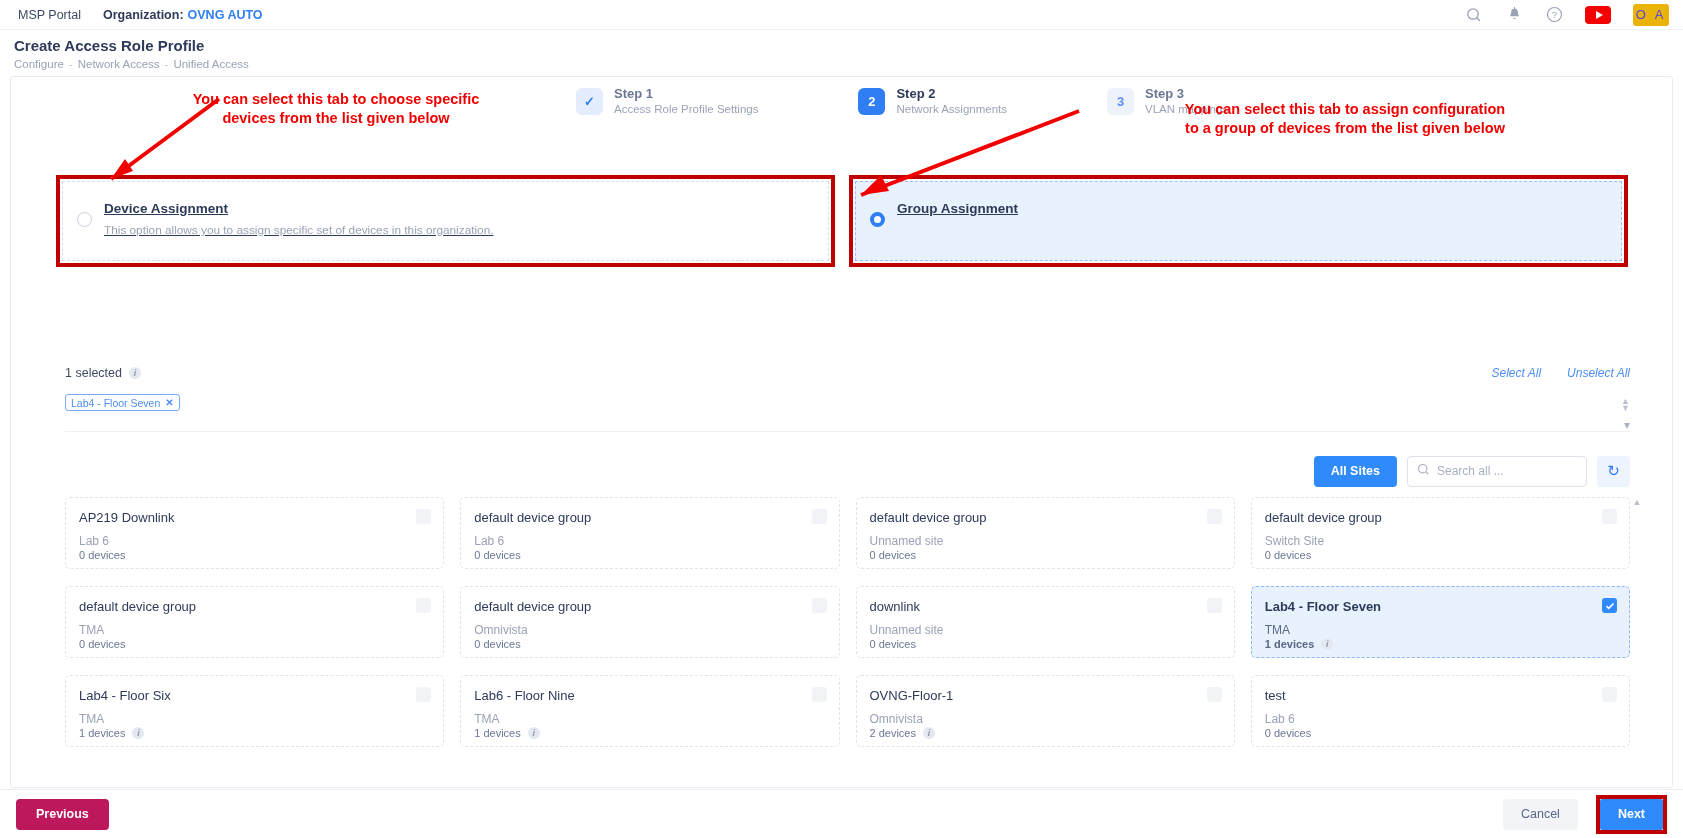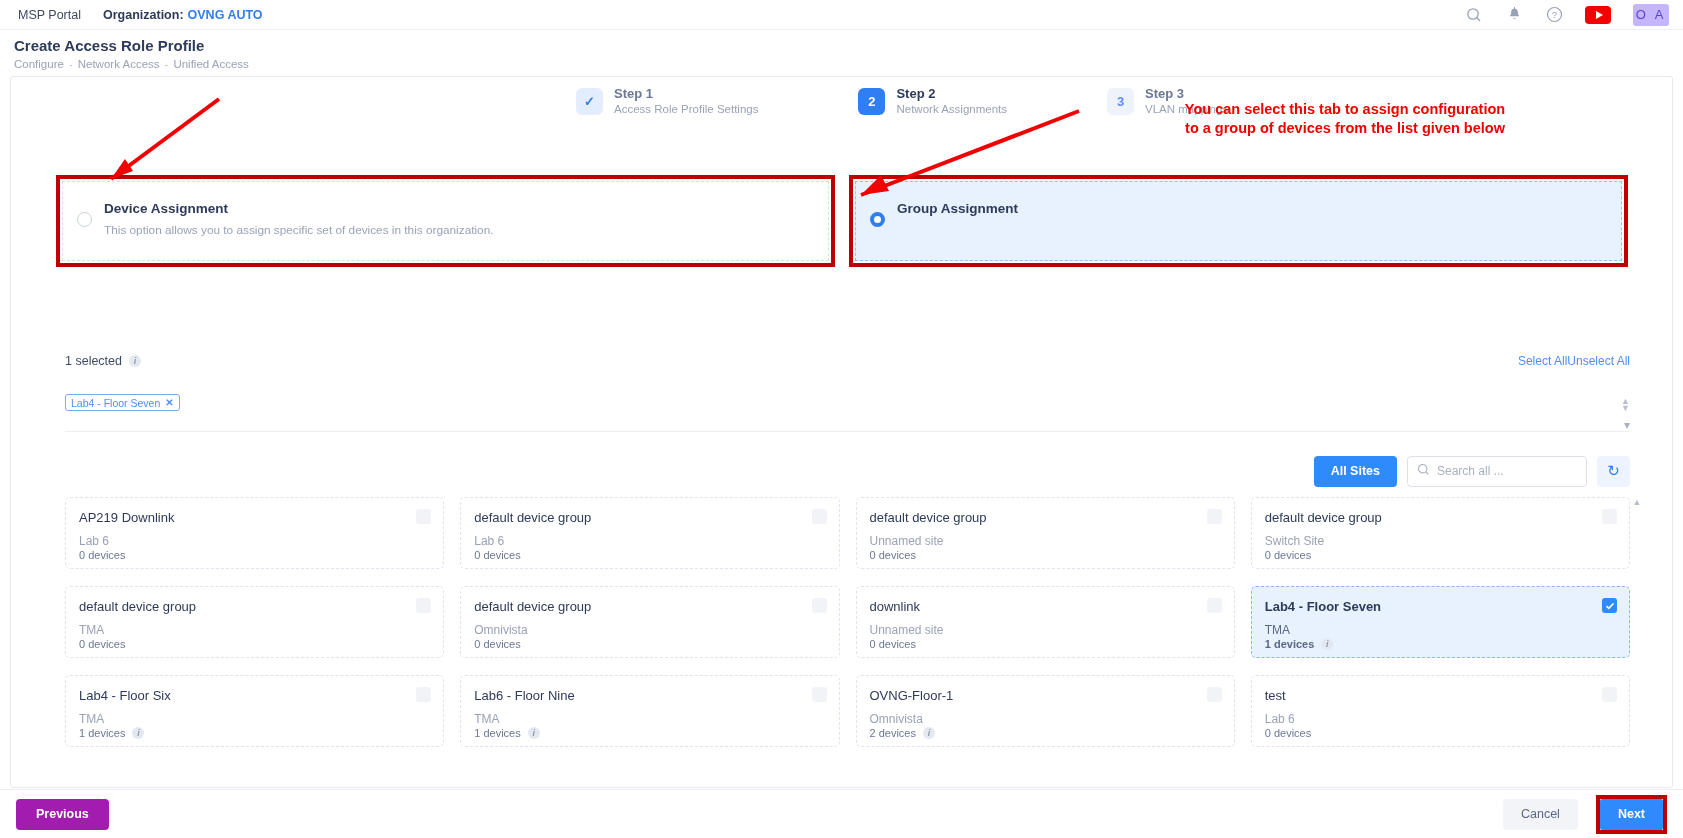--- a/index.html
+++ b/index.html
@@ -26,21 +26,21 @@
     margin-left: auto; display: flex; align-items: center; gap: 22px; padding-right: 14px;
   }
   .ticon { width: 18px; height: 18px; display: inline-flex; align-items: center; justify-content: center; color: #9aa2b6; }
   .ticon svg { display: block; }
   .yt-badge {
     width: 26px; height: 18px; background: #f40000; border-radius: 4px;
     display: inline-flex; align-items: center; justify-content: center;
   }
   .yt-badge .tri { width: 0; height: 0; border-left: 7px solid #fff; border-top: 4.5px solid transparent; border-bottom: 4.5px solid transparent; margin-left: 2px;}
   .avatar {
-    width: 36px; height: 22px; background: #c4b5fd; border-radius: 3px;
+    width: 36px; height: 22px; background: #eab308; border-radius: 3px;
     display: inline-flex; align-items: center; justify-content: center;
     font-size: 13px; letter-spacing: 3px; color: #5a45d6; font-weight: 500;
   }
 
   
   .page-head {
     position: absolute; top: 31px; left: 0; width: 1683px; height: 45px;
     padding: 6px 0 0 14px; background: #fff;
   }
   .page-title { font-size: 15px; font-weight: bold; color: #2e3a59; }
@@ -78,51 +78,51 @@
   }
   .anno-left  { top: 90px; left: 176px; width: 320px; }
   .anno-right { top: 100px; left: 1150px; width: 390px; }
   .arrow-svg { position: absolute; z-index: 41; pointer-events: none; }
 
   
   .options-row {
     position: absolute; top: 98px; left: 45px; width: 1575px; height: 92px; display: flex; gap: 14px;
   }
   .opt-outline {
-    border: 4px solid #c00000; padding: 2px; width: 779px; height: 92px;
+    border: 4px solid #c00000; padding: 2px; width: 779px; height: 92px; text-decoration: underline;
   }
   .opt-outline.right { border-style: solid; }
   .opt {
     width: 100%; height: 100%; display: flex; align-items: flex-start;
     padding: 18px 16px 0 14px; gap: 12px;
   }
   .opt-plain { border: 1px dashed #d9dee8; background: #fff; }
   .opt-selected { border: 1px dashed #9dbdf3; background: #e8f1fe; }
   .radio {
     width: 15px; height: 15px; border-radius: 50%; border: 1.5px solid #c8cfdb;
     background: #fff; flex: none; margin-top: 12px;
   }
   .radio.on {
     border: 4px solid #2f7ef4; background: #fff; box-shadow: inset 0 0 0 2px #fff;
   }
   .opt-title { font-size: 13.5px; font-weight: bold; color: #2e3a59; line-height: 18px; }
   .opt-desc { font-size: 11.8px; color: #9aa2b6; line-height: 16px; margin-top: 4px; max-width: 740px; }
 
   
   .selbar {
-    position: absolute; top: 273px; left: 54px; width: 1565px; height: 22px;
+    position: absolute; top: 285px; left: 54px; width: 1565px; height: 22px;
     display: flex; align-items: center;
   }
   .selbar .count { font-size: 12.5px; color: #3e4a63; font-weight: 500; }
   .info-dot {
     width: 12px; height: 12px; border-radius: 50%; background: #e4e8f0; color: #8e97ab;
     font-size: 9px; display: inline-flex; align-items: center; justify-content: center;
     margin-left: 7px; font-style: italic; font-weight: bold;
   }
-  .selbar .links { margin-left: auto; display: flex; gap: 0; }
+  .selbar .links { margin-left: auto; display: flex; gap: 26px; font-style: italic; }
   .link { font-size: 12px; color: #4f8ef5; cursor: pointer; }
 
   
   .chipbox {
     position: absolute; top: 313px; left: 54px; width: 1565px; height: 42px;
     border-bottom: 1px solid #eceff4; display: flex; align-items: flex-start; padding-top: 4px;
   }
   .chip {
     height: 17px; border: 1px solid #7aa8f5; border-radius: 3px; background: #fff;
     color: #4f8ef5; font-size: 10.5px; display: inline-flex; align-items: center;
@@ -195,21 +195,21 @@
   
   .footer {
     position: absolute; top: 789px; left: 0; width: 1683px; height: 49px;
     background: #fff; border-top: 1px solid #e9ecf2; display: flex; align-items: center;
     padding: 0 16px;
   }
   .btn {
     border: none; border-radius: 4px; font-size: 12.5px; cursor: pointer;
     font-family: "Liberation Sans", sans-serif;
   }
-  .btn-prev { background: #a21caf; color: #fff; font-weight: bold; height: 31px; padding: 0 20px; }
+  .btn-prev { background: #be185d; color: #fff; font-weight: bold; height: 31px; padding: 0 20px; }
   .right-btns { margin-left: auto; display: flex; align-items: center; gap: 18px; }
   .btn-cancel { background: #f2f4f8; color: #5b6784; height: 31px; padding: 0 18px; }
   .next-outline { border: 4px solid #c00000; padding: 0; display: inline-flex; }
   .btn-next { background: #2f8bfb; color: #fff; font-weight: bold; height: 31px; padding: 0 18px; border-radius: 2px;}
 </style>
 </head>
 <body>
 
 <div class="app">
 
@@ -462,15 +462,17 @@
 
   <div class="footer">
     <button class="btn btn-prev">Previous</button>
     <div class="right-btns">
       <button class="btn btn-cancel">Cancel</button>
       <span class="next-outline">
         <button class="btn btn-next">Next</button>
       </span>
     </div>
   </div>
+<div class="anno anno-left">You can select this tab to choose specific
+devices from the list given below</div>
     <div class="anno anno-right">You can select this tab to assign configuration
 to a group of devices from the list given below</div>
   </div>
 
 </body></html>

